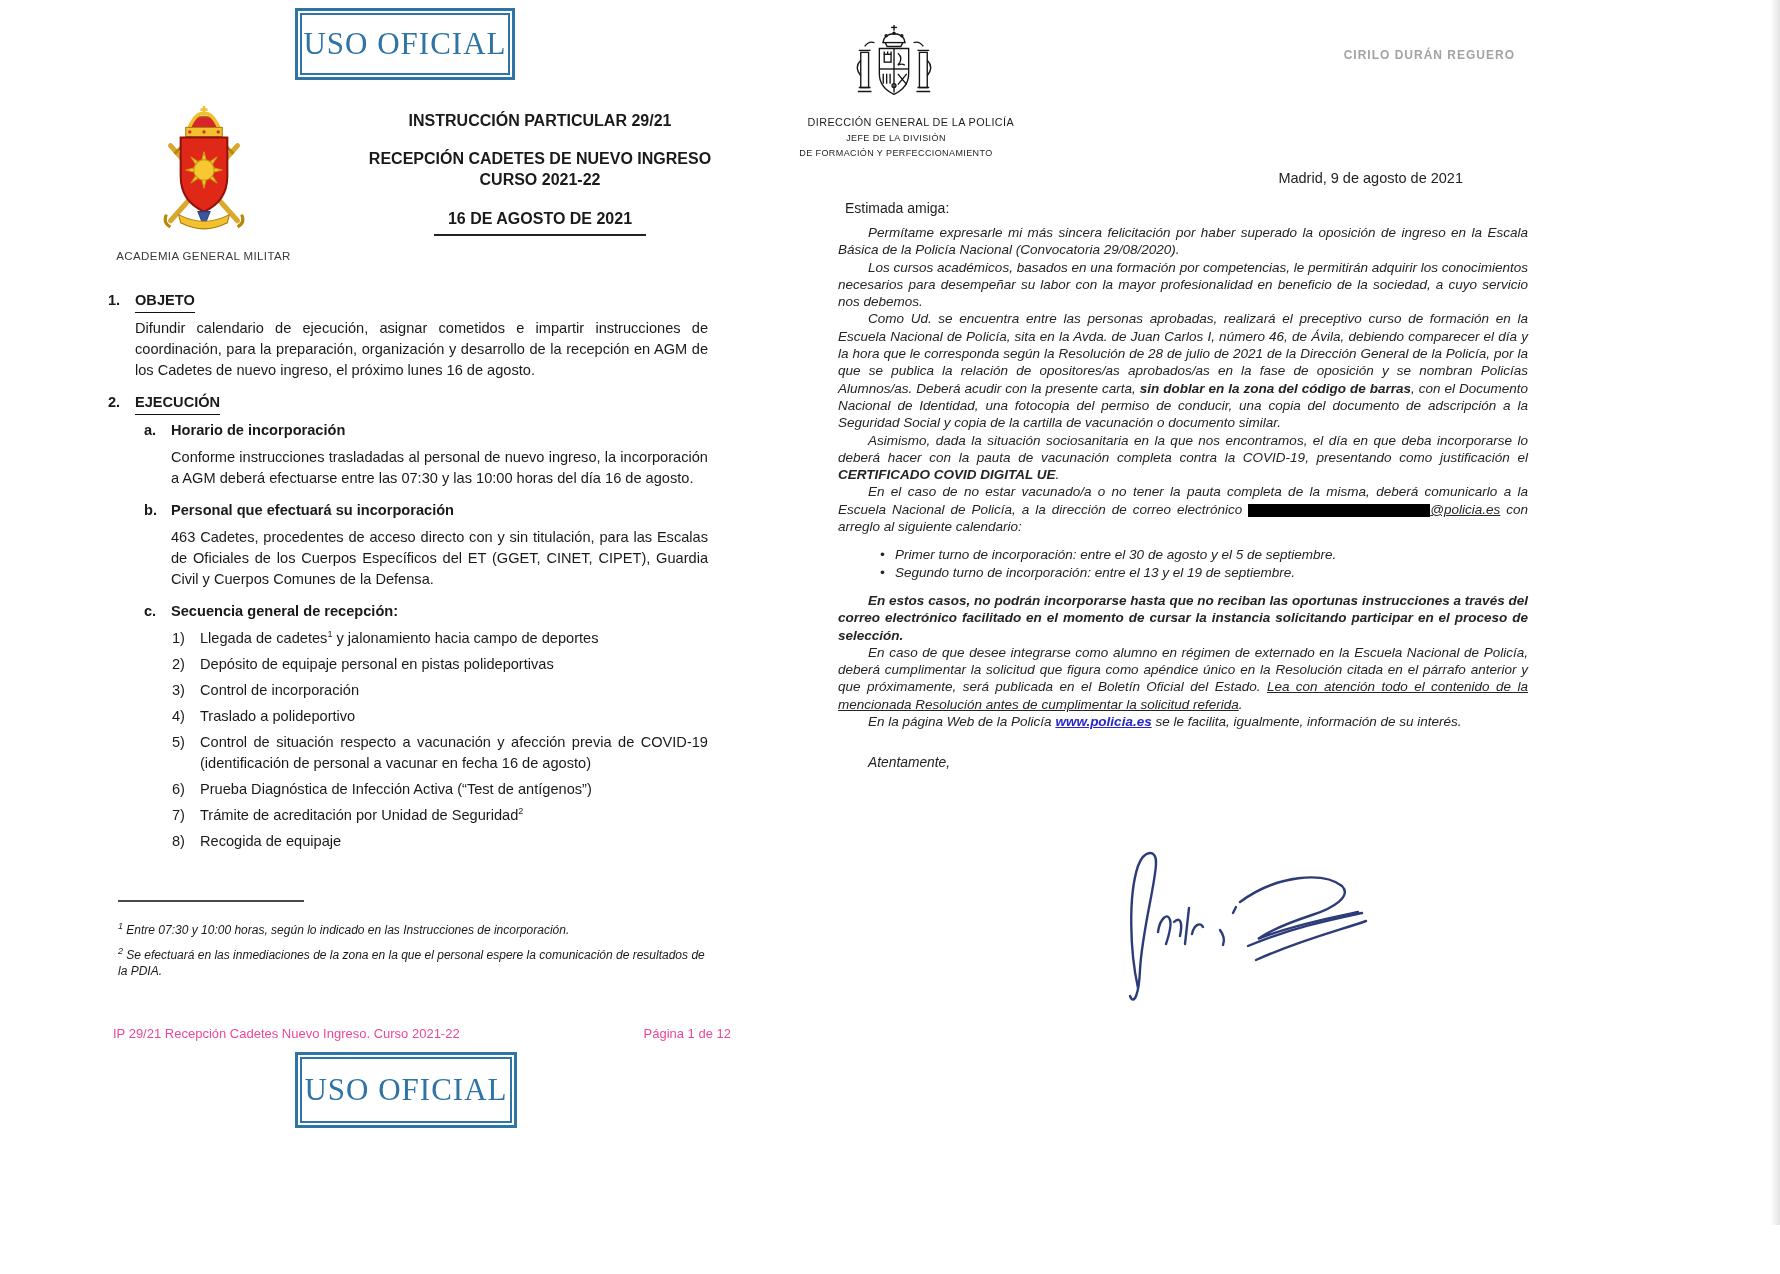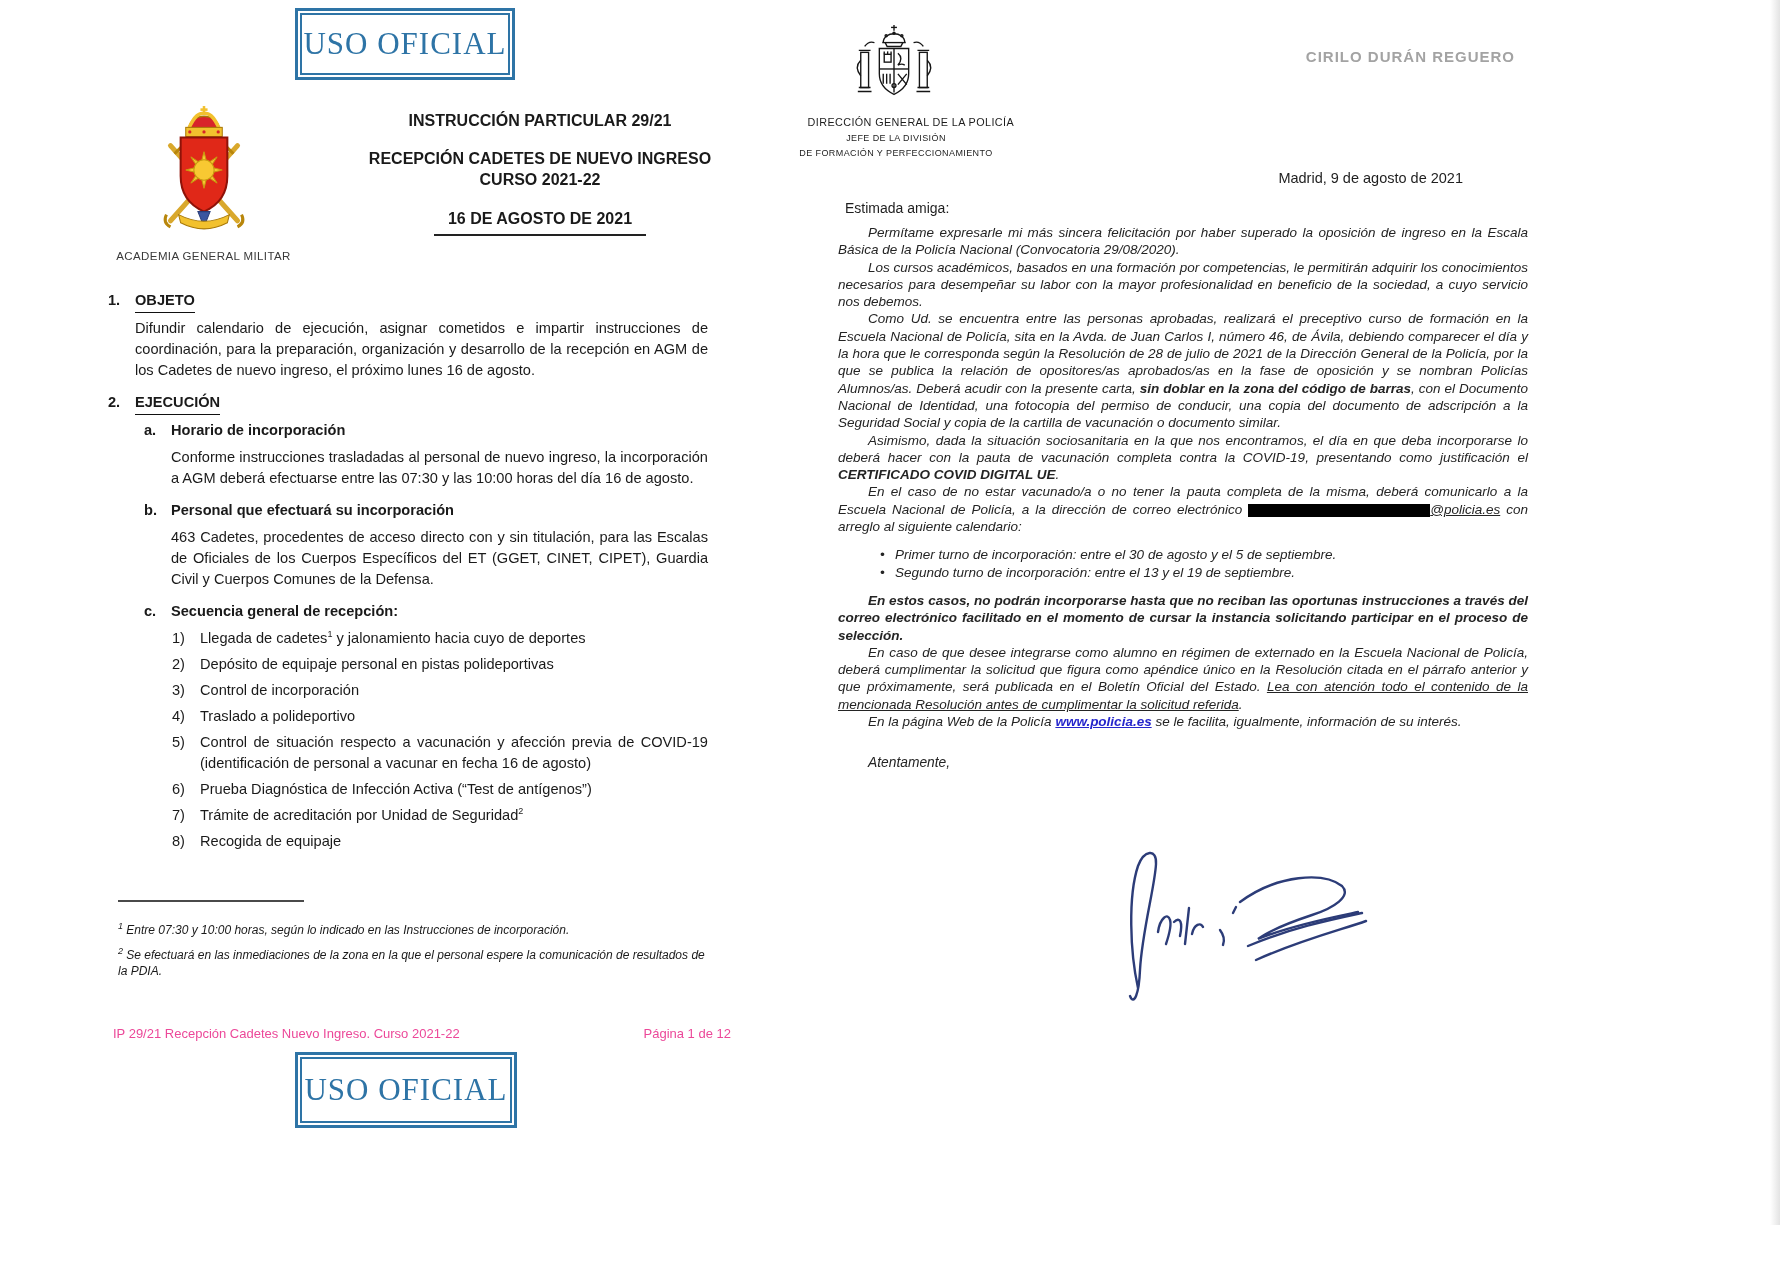--- a/index.html
+++ b/index.html
@@ -36,21 +36,21 @@
   .fn-rule{height:2px;background:#4a4a4a;}
   .fnotes{font-size:12px;line-height:16px;width:592px;font-style:italic;}
   .fn{margin-bottom:9px;}
   .lfooter{display:flex;justify-content:space-between;font-size:13px;width:618px;color:#ec4899;}
 
   
   .r-org{text-align:center;color:#1d1d1d;}
   .r-org-l1{font-size:10.8px;letter-spacing:.4px;text-align:right;}
   .r-org-l2{font-size:9px;margin-top:5px;letter-spacing:.4px;}
   .r-org-l3{font-size:9px;margin-top:5px;letter-spacing:.4px;}
-  .r-name{font-size:15px;font-weight:bold;color:#a3a3a3;letter-spacing:1px;text-align:right;width:260px;}
+  .r-name{font-size:12px;font-weight:bold;color:#a3a3a3;letter-spacing:1px;text-align:right;width:260px;}
   .r-date{font-size:14.5px;color:#1e1e1e;text-align:right;width:683px;padding-right:58px;box-sizing:border-box;}
   .r-salutation{font-size:14px;color:#1e1e1e;}
   .rbody{width:690px;font-size:13.5px;line-height:17.3px;color:#242424;}
   .rpara{font-style:italic;text-align:justify;text-indent:30px;margin:0;}
   .rb{font-weight:bold;}
   .ru{text-decoration:underline;}
   .rlink{color:#2626cc;}
   .rredact{display:inline-block;width:182px;height:13px;background:#000;vertical-align:middle;}
   .bullets{margin:11px 0 11px 42px;}
   .bullet-row{display:flex;font-style:italic;}
@@ -138,21 +138,21 @@
       <p class="subpara">463 Cadetes, procedentes de acceso directo con y sin titulación, para las Escalas de Oficiales de los Cuerpos Específicos del ET (GGET, CINET, CIPET), Guardia Civil y Cuerpos Comunes de la Defensa.</p>
 
       <div class="lrow sub">
         <span class="lnum">c.</span>
         <span class="lhead nound">Secuencia general de recepción:</span>
       </div>
 
       <div class="seq">
         <div class="seq-item">
           <span class="seq-num">1)</span>
-          <span class="seq-text"><span>Llegada de cadetes</span><sup>1</sup><span> y jalonamiento hacia cuyo de deportes</span></span>
+          <span class="seq-text"><span>Llegada de cadetes</span><sup>1</sup><span> y jalonamiento hacia campo de deportes</span></span>
         </div>
         <div class="seq-item">
           <span class="seq-num">2)</span>
           <span class="seq-text"><span>Depósito de equipaje personal en pistas polideportivas</span></span>
         </div>
         <div class="seq-item">
           <span class="seq-num">3)</span>
           <span class="seq-text"><span>Control de incorporación</span></span>
         </div>
         <div class="seq-item">

